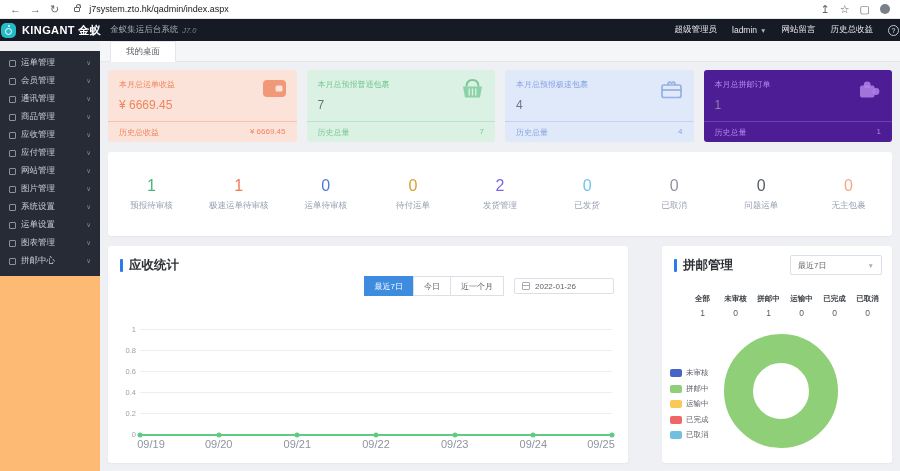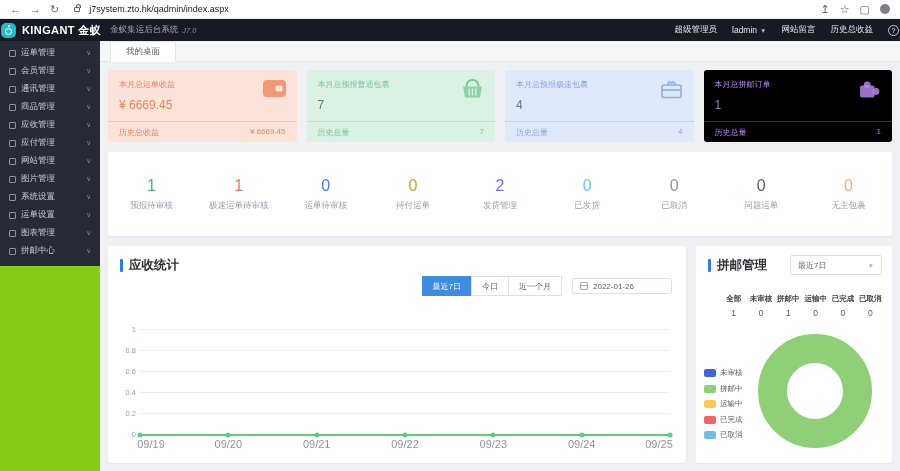--- a/index.html
+++ b/index.html
@@ -28,21 +28,21 @@
   .system-name { font-size:8.5px; color:#a2a8b3; margin-left:9px; }
   .version-text { font-size:7.5px; color:#7c828d; margin-left:4px; font-style:italic; }
   .header-right { margin-left:auto; display:flex; align-items:center; gap:15px; font-size:8.5px; color:#e4e6ea; }
   .user-menu { cursor:pointer; display:flex; align-items:center; gap:3px; }
   .caret { font-size:6.5px; color:#aab0ba; }
   .help-badge { width:11px; height:11px; border:1px solid #c4c8d0; border-radius:50%;
     font-size:7px; display:flex; align-items:center; justify-content:center; cursor:pointer; }
 
   
   .layout { display:flex; height:430px; }
-  .sidebar { width:100px; flex:none; background:#84cc16; }
+  .sidebar { width:100px; flex:none; background:#fdba74;margin-top:10px; }
   .menu { background:#272b36; padding:3px 0 6px; }
   .menu-item { display:flex; align-items:center; height:18px; padding:0 9px;
     color:#c7cbd3; font-size:8.5px; cursor:pointer; }
   .menu-icon { width:7px; height:7px; border:1px solid #8b919d; border-radius:1px; margin-right:5px; flex:none; }
   .menu-label { white-space:nowrap; }
   .menu-caret { margin-left:auto; font-size:6.5px; color:#868c98; }
 
   .main { flex:1; display:flex; flex-direction:column; min-width:0; }
   .tabbar { height:21px; background:#f4f6f8; border-bottom:1px solid #e3e6ea;
     display:flex; align-items:flex-end; padding-left:10px; flex:none; }
@@ -64,21 +64,21 @@
   .stats-panel { background:#fff; border-radius:3px; margin-top:10px; height:84px;
     display:flex; align-items:center; box-shadow:0 1px 2px rgba(0,0,0,.04); }
   .stat { flex:1; text-align:center; cursor:pointer; }
   .stat-value { font-size:16px; font-weight:400; }
   .stat-label { font-size:8.5px; color:#98a1b3; margin-top:5px; }
 
   
   .charts-row { display:flex; gap:10px; margin-top:10px; height:217px; }
   .panel { background:#fff; border-radius:3px; box-shadow:0 1px 2px rgba(0,0,0,.04); position:relative; }
   .panel-left { flex:1; min-width:0; }
-  .panel-right { width:196px; flex:none; }
+  .panel-right { width:230px; flex:none;margin-left:24px; }
   .panel-title-row { display:flex; align-items:center; padding:11px 12px 0; }
   .title-bar { width:3px; height:13px; background:#2a7ce9; margin-right:6px; border-radius:1px; }
   .panel-title { font-size:12.5px; font-weight:bold; color:#2e3237; }
 
   .chart-controls { position:absolute; right:14px; top:30px; display:flex; align-items:center; gap:10px; }
   .btn-group { display:flex; }
   .range-btn { font-size:8px; padding:3.5px 10px; background:#fff; border:1px solid #dcdfe6;
     color:#606266; cursor:pointer; margin-left:-1px; white-space:nowrap; }
   .range-btn.active { background:#3d8ce0; border-color:#3d8ce0; color:#fff; }
   .date-input { display:flex; align-items:center; gap:5px; border:1px solid #dcdfe6; border-radius:2px;
@@ -253,21 +253,21 @@
                   <rect x="3" y="7" width="19" height="12.5" rx="2" fill="none" stroke="#8aa5e2" stroke-width="1.7" opacity="0.85"></rect>
                   <line x1="3" y1="12" x2="22" y2="12" stroke="#8aa5e2" stroke-width="1.7" opacity="0.85"></line>
                   <path d="M9 7 Q9 2.5 12.5 5 Q16 2.5 16 7" fill="none" stroke="#8aa5e2" stroke-width="1.7" opacity="0.85"></path>
                 </svg></span>
             </div>
             <div class="card-footer" style="border-top-color: rgba(138, 165, 226, 0.333); color: rgb(138, 165, 226);">
               <span>历史总量</span>
               <span>4</span>
             </div>
           </div>
-          <div class="card" style="background: #000000;">
+          <div class="card" style="background: #4c1d95;">
             <div class="card-top">
               <div class="card-title" style="color: rgb(177, 132, 232);">本月总拼邮订单</div>
               <div class="card-value" style="color: rgb(143, 128, 166);">1</div>
               <span class="card-icon"><svg width="25" height="21" viewBox="0 0 25 21">
                   <rect x="3" y="7.5" width="14.5" height="12" rx="2" fill="#b184e8" opacity="0.85"></rect>
                   <circle cx="10.2" cy="6.8" r="3.4" fill="#b184e8" opacity="0.85"></circle>
                   <circle cx="19" cy="13.5" r="3.4" fill="#b184e8" opacity="0.85"></circle>
                 </svg></span>
             </div>
             <div class="card-footer" style="border-top-color: rgba(177, 132, 232, 0.333); color: rgb(177, 132, 232);">

